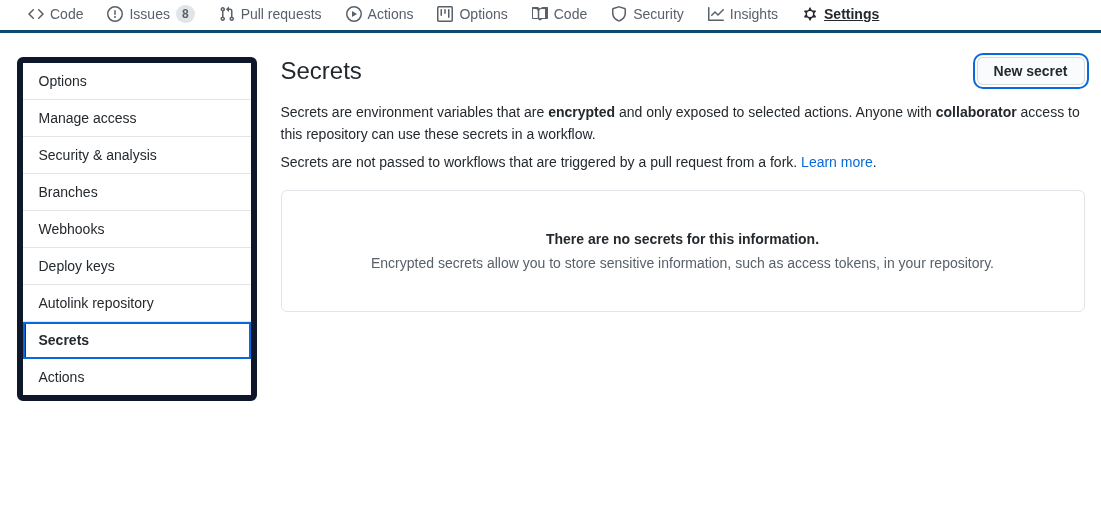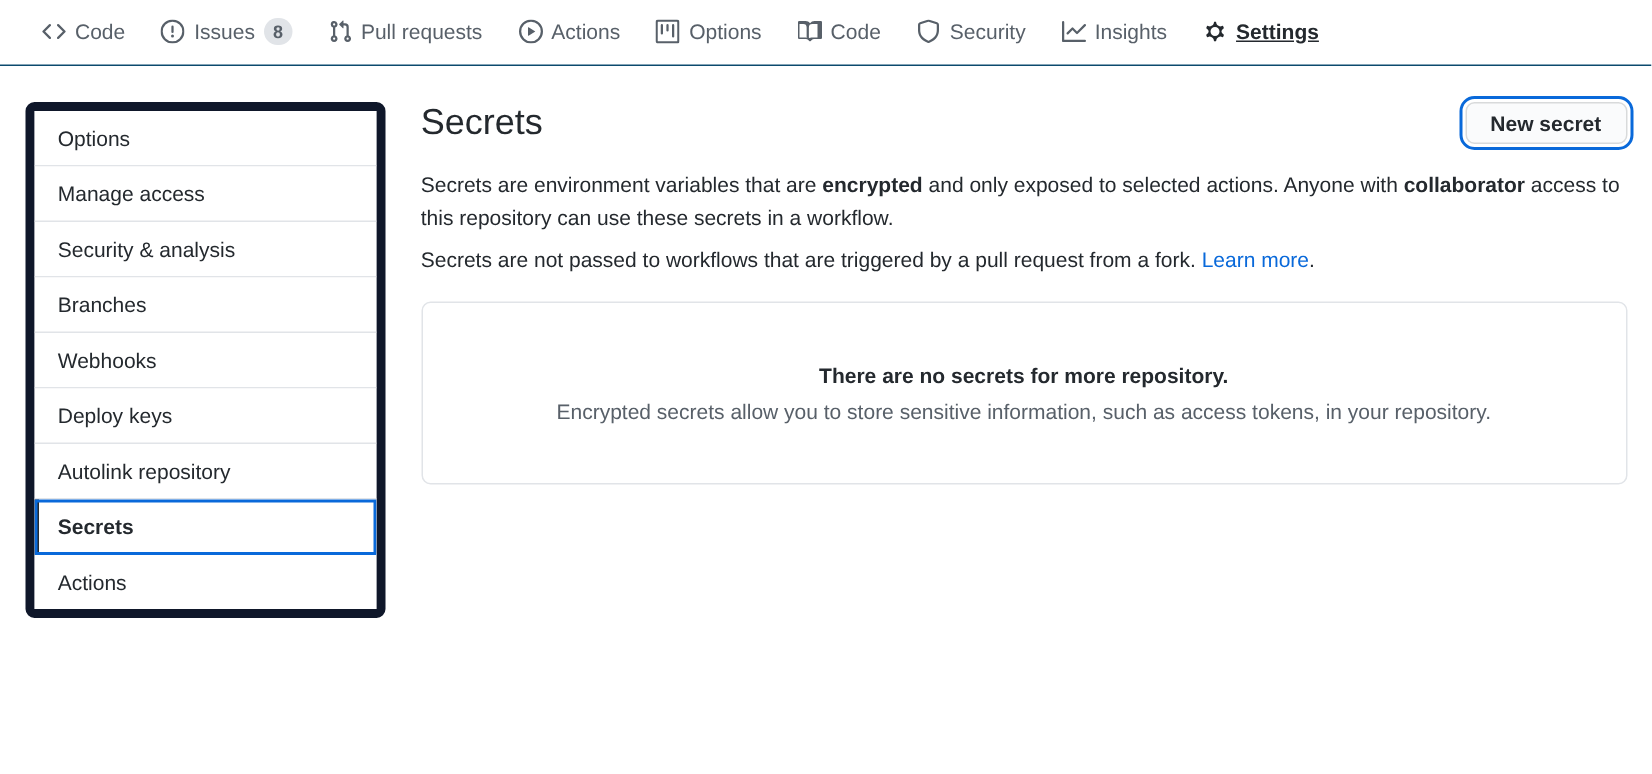--- a/index.html
+++ b/index.html
@@ -2,23 +2,23 @@
 <html><head>
   <meta charset="utf-8">
   <style>
     * { box-sizing: border-box; margin: 0; padding: 0; }
     body { font-family: -apple-system, BlinkMacSystemFont, 'Segoe UI', Helvetica, Arial, sans-serif; font-size: 14px; color: #24292e; background: #fff; }
 
     
     .top-nav {
       display: flex;
       align-items: center;
-      border-bottom: 1px solid #0c4a6e;
+      border-bottom: 3px solid #0c4a6e;
       padding: 0 16px;
-      height: 44px;
+      height: 33px;
       overflow: hidden;
     }
     .nav-item {
       display: flex;
       align-items: center;
       gap: 6px;
       padding: 0 12px;
       height: 50px;
       font-size: 14px;
       color: #586069;
@@ -250,17 +250,17 @@
 
     <p class="description">
       Secrets are environment variables that are <b>encrypted</b> and only exposed to selected actions. Anyone with <b>collaborator</b> access to this repository can use these secrets in a workflow.
     </p>
 
     <p class="description-note">
       Secrets are not passed to workflows that are triggered by a pull request from a fork. <a class="learn-more">Learn more</a>.
     </p>
 
     <div class="empty-state">
-      <div class="empty-state-title">There are no secrets for more repository.</div>
+      <div class="empty-state-title">There are no secrets for this information.</div>
       <div class="empty-state-desc">Encrypted secrets allow you to store sensitive information, such as access tokens, in your repository.</div>
     </div>
   </main>
 </div>
 
 </body></html>

